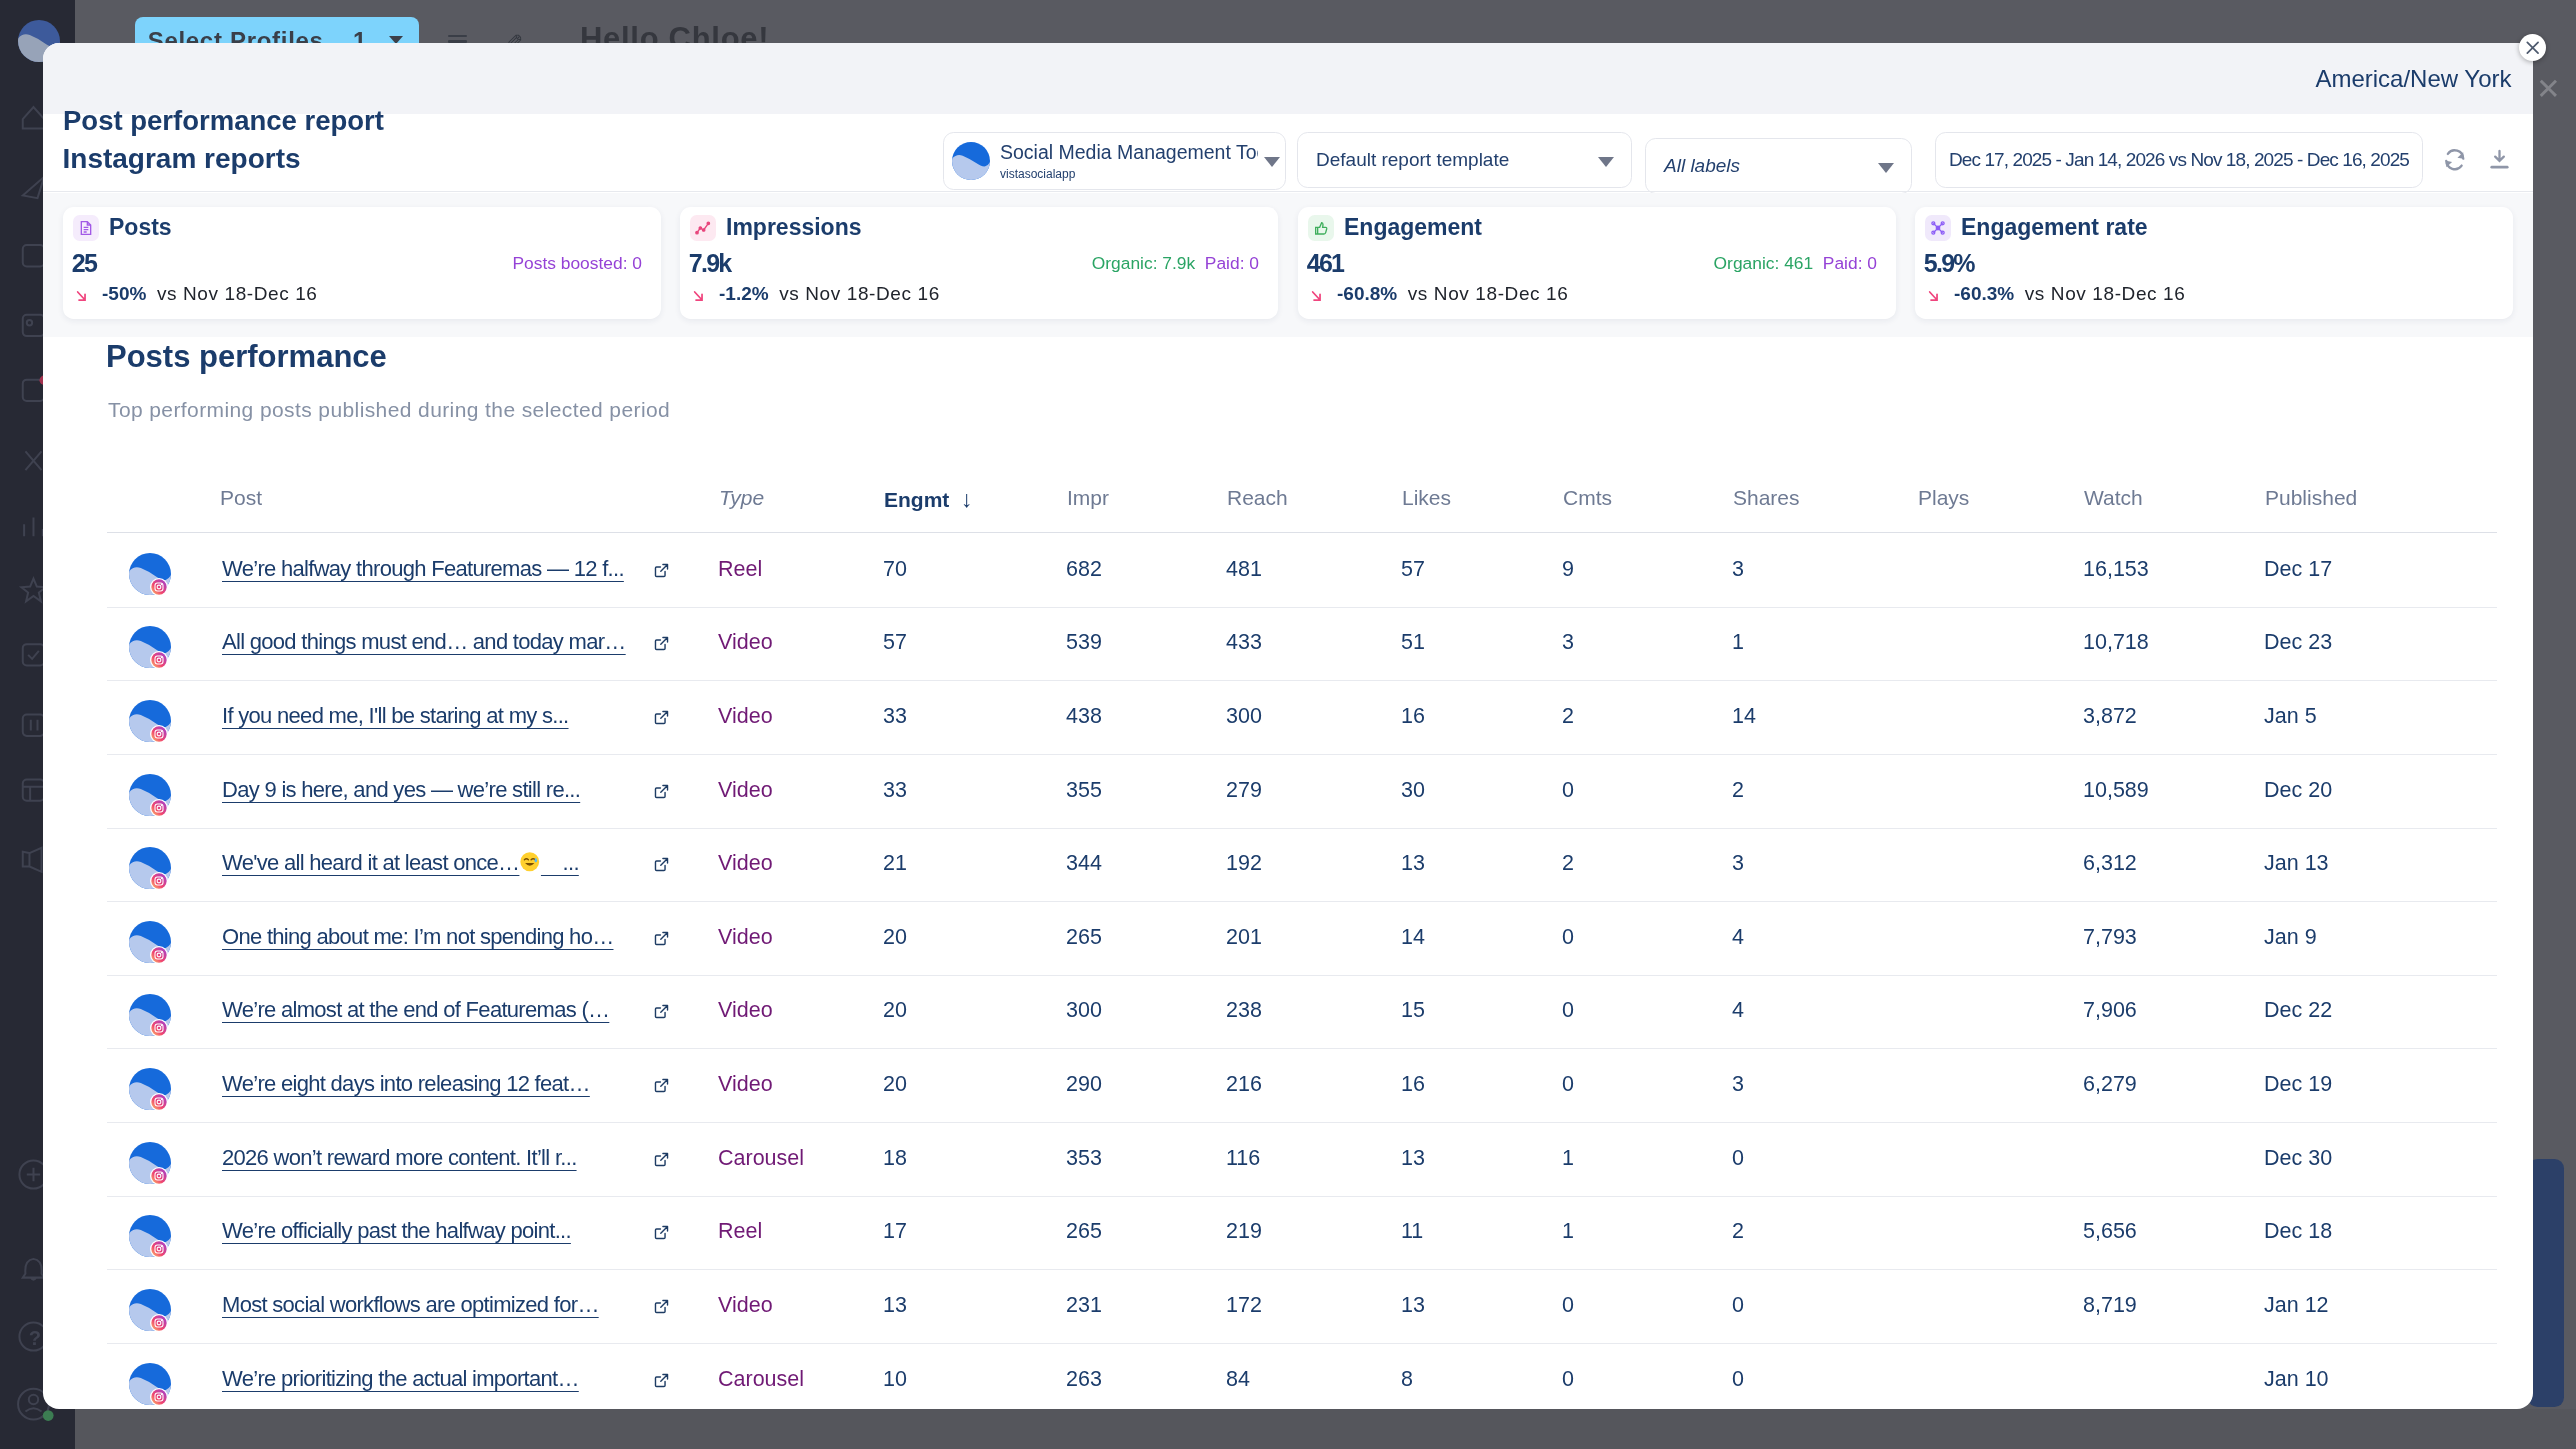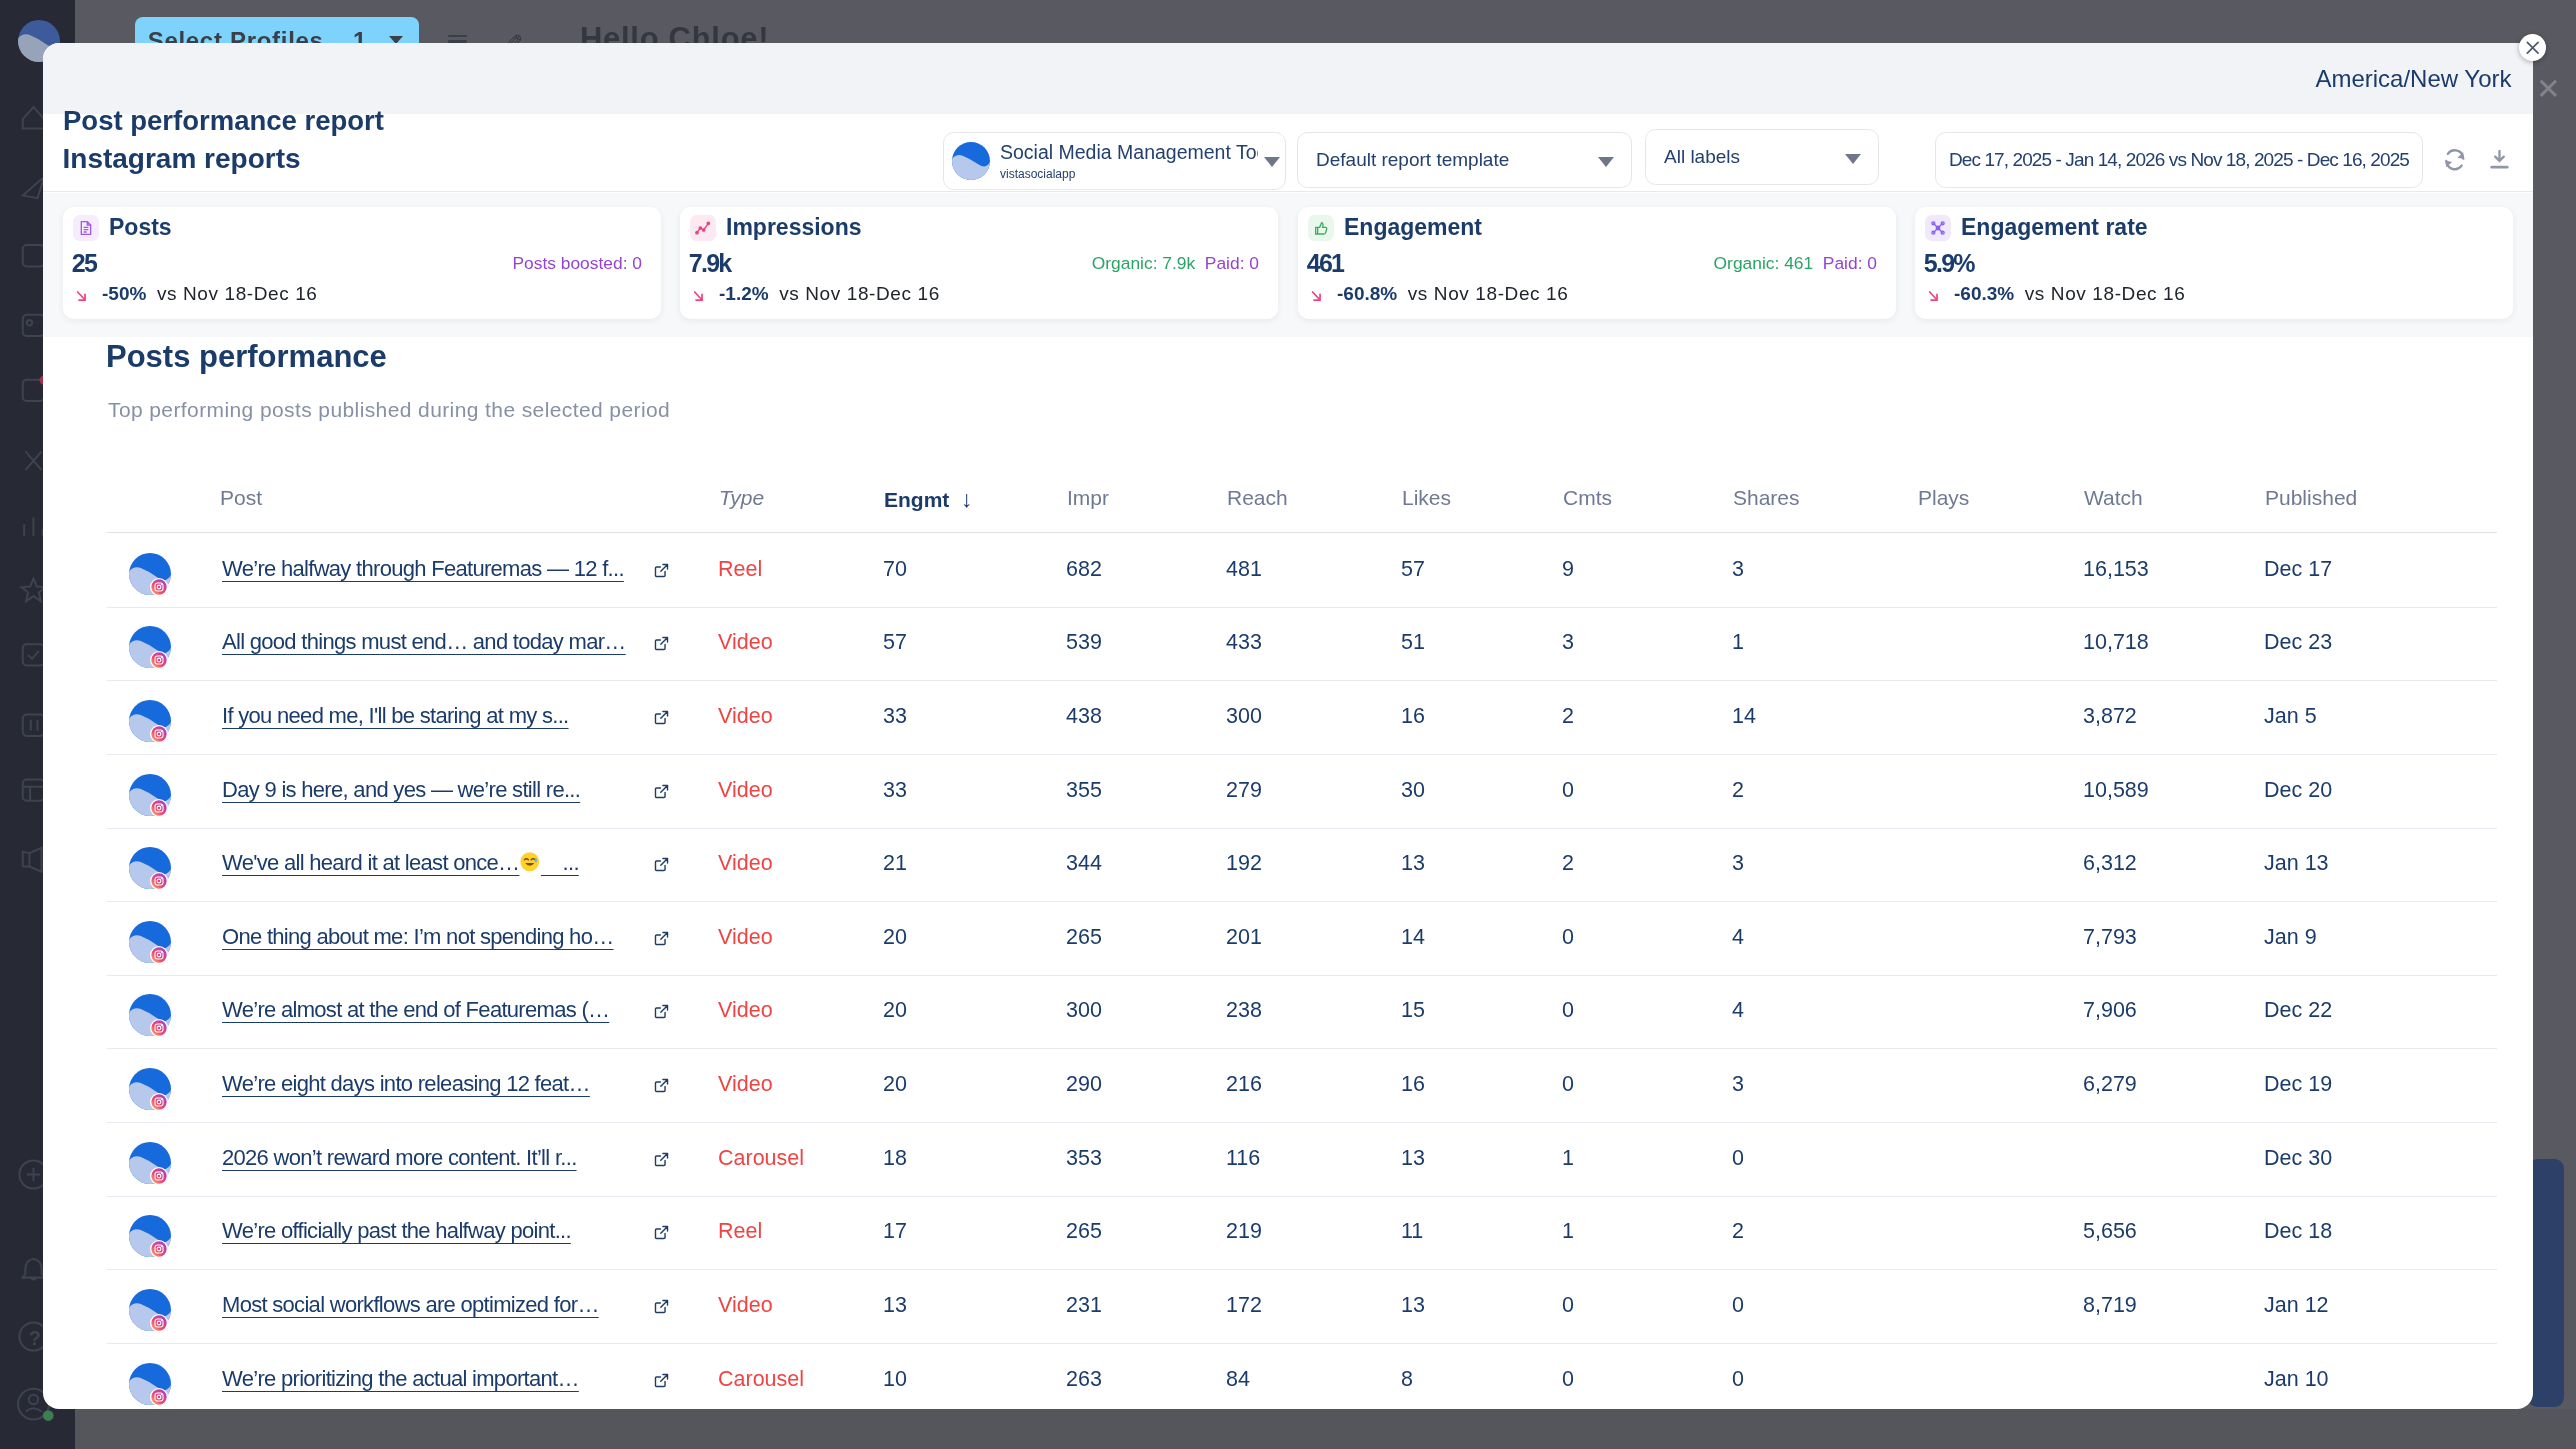--- a/index.html
+++ b/index.html
@@ -48,21 +48,21 @@
   #ppsub { left:65px; top:355px; font-size:21px; letter-spacing:0.4px; color:#8691a5; }
 
   .th { position:absolute; top:443px; font-size:21px; font-weight:500; color:#6e7a93; }
   #thead-line { left:64px; top:489px; width:2390px; height:1.3px; background:#dde0e7; }
   .row { position:absolute; left:64px; width:2390px; height:74px; border-bottom:1.3px solid #e8eaef; }
   .pava { position:absolute; left:64px; top:6.7px; }
   .plink { position:absolute; left:115px; top:21.5px; letter-spacing:-0.7px; font-size:22px; color:#1b3c6b; text-decoration:underline; text-decoration-thickness:1.3px; text-underline-offset:4.7px; white-space:nowrap; }
   .pext { position:absolute; left:546px; top:28px; }
   .th.navy { color:#1b3c6b; }
   .cell { position:absolute; top:23px; font-size:21.5px; color:#1b3c6b; white-space:nowrap; }
-  .ctype { color:#ef4444; }
+  .ctype { color:#701a75; }
 </style>
 </head>
 <body>
 
 <div class="abs" id="sidebar"></div>
 <div class="abs" id="topstrip"></div>
 <div class="abs" id="selbox">
     <span>Select Profiles&nbsp;&nbsp;&nbsp;&nbsp;1</span>
   </div>
 <div class="abs" id="selcaret"></div>
@@ -139,21 +139,21 @@
     <div style="position:absolute;left:56px;top:8px;width:258px;overflow:hidden;font-size:19.5px;font-weight:500;color:#23406e;white-space:nowrap;">Social Media Management Tool</div>
     <div style="position:absolute;left:56px;top:34px;font-size:12px;color:#23406e;">vistasocialapp</div>
     <div class="selcaret2" style="right:5.4px;top:24px;"></div>
   </div>
 
   <div class="abs selectbox" style="left:1254px; top:89px; width:335px; height:56px;">
     <div style="position:absolute;left:18px;top:16px;font-size:19px;font-weight:500;color:#23406e;">Default report template</div>
     <div class="selcaret2" style="right:17.4px;top:23.5px;"></div>
   </div>
 
-  <div class="abs selectbox" style="left:1602px; top:86px; width:234px; height:56px;">
+  <div class="abs selectbox" style="left:1602px; top:95px; width:267px; height:56px;font-style:italic;">
     <div style="position:absolute;left:18px;top:16px;font-size:19px;font-weight:500;color:#23406e;">All labels</div>
     <div class="selcaret2" style="right:17.4px;top:23.5px;"></div>
   </div>
 
   <div class="abs selectbox" style="left:1892px; top:89px; width:488px; height:56px;">
     <div style="position:absolute;left:0;top:16px;width:100%;text-align:center;font-size:19px;font-weight:500;color:#23406e;white-space:nowrap;letter-spacing:-0.9px;">Dec 17, 2025 - Jan 14, 2026 vs Nov 18, 2025 - Dec 16, 2025</div>
   </div>
 
   <svg class="abs" style="left:2399px;top:104px" width="25.5" height="25.5" viewBox="0 0 24 24" fill="none" stroke="#8f96a8" stroke-width="2.2" stroke-linecap="round">
     <path d="M20 11 A 8 8 0 0 0 5.5 6.5 M4 13 A 8 8 0 0 0 18.5 17.5"></path>

